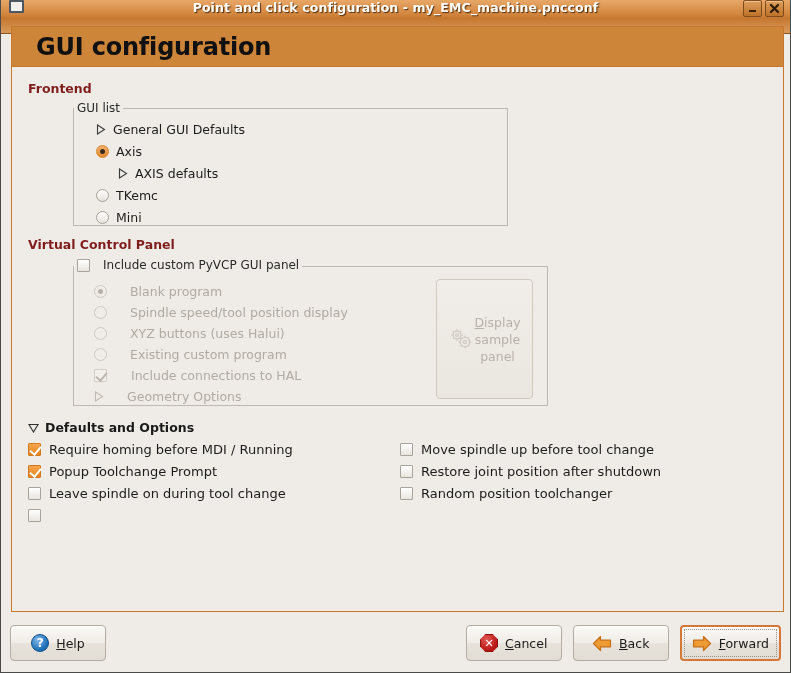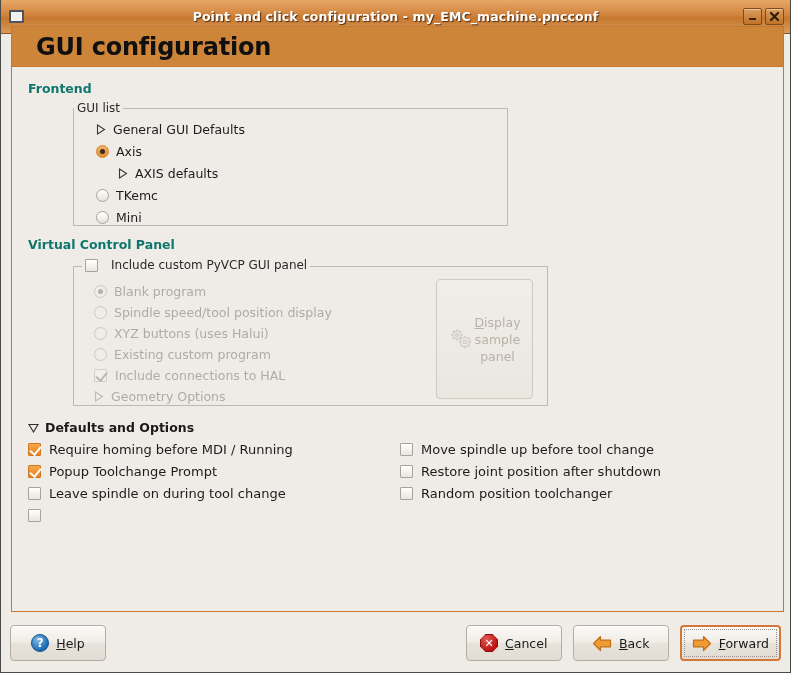--- a/index.html
+++ b/index.html
@@ -18,21 +18,21 @@
     border: 1px solid #4a4a48;
     border-top: none;
   }
 
   
   .titlebar {
     position: relative;
     height: 34px;
     background: linear-gradient(to bottom, #e8a767 0%, #d1843c 45%, #c5772f 55%, #d99a5c 100%);
     border-bottom: 1px solid #8a5520;
-    display: flex; align-items: center;
+    display: flex; align-items: flex-start;
     padding: 0 3px;
   }
   .win-icon {
     width: 15px; height: 13px;
     margin-left: 5px;
     background: #f2f0ec;
     border: 2px solid #4d5562;
     border-radius: 1px;
     flex: 0 0 auto;
   }
@@ -87,21 +87,21 @@
   }
 
   
   .body-area {
     position: relative;
     padding: 14px 16px 0 16px;
     height: 544px;
   }
 
   .section-label {
-    font-size: 12.5px; font-weight: bold; color: #0f766e;
+    font-size: 12.5px; font-weight: bold; color: #7f1d1d;
     margin-bottom: 2px;
   }
 
   
   .groupbox {
     position: relative;
     border: 1px solid #bdb9b2;
     margin-left: 45px;
     margin-top: 10px;
     background: transparent;
@@ -186,27 +186,28 @@
     background: #f2efeb;
   }
   .checkbox.dim.checked { border-color: #d2cdc5; background: #f2efeb; }
   .checkbox.dim.checked::after { border-color: #bbb6ae; }
 
   
   #pyvcp-box {
     width: 475px; height: 140px; margin-top: 14px;
     padding: 14px 0 0 0;
   }
-  #pyvcp-box .gb-title { top: -9px; left: 8px; }
+  #pyvcp-box .gb-title { top: -9px; left: 0; }
   .dim-text { color: #b0aba3; }
   .opt-row {
     display: flex; align-items: center;
     height: 21px;
     padding-left: 20px;
     font-size: 12.5px;
+    gap: 16px;
   }
 
   .sample-panel-btn {
     position: absolute;
     right: 14px; top: 12px;
     width: 97px; height: 120px;
     border: 1px solid #cfc9c0;
     border-radius: 4px;
     background: linear-gradient(to bottom, #f1eee9, #eae6e0);
     display: flex; align-items: center; justify-content: center;

